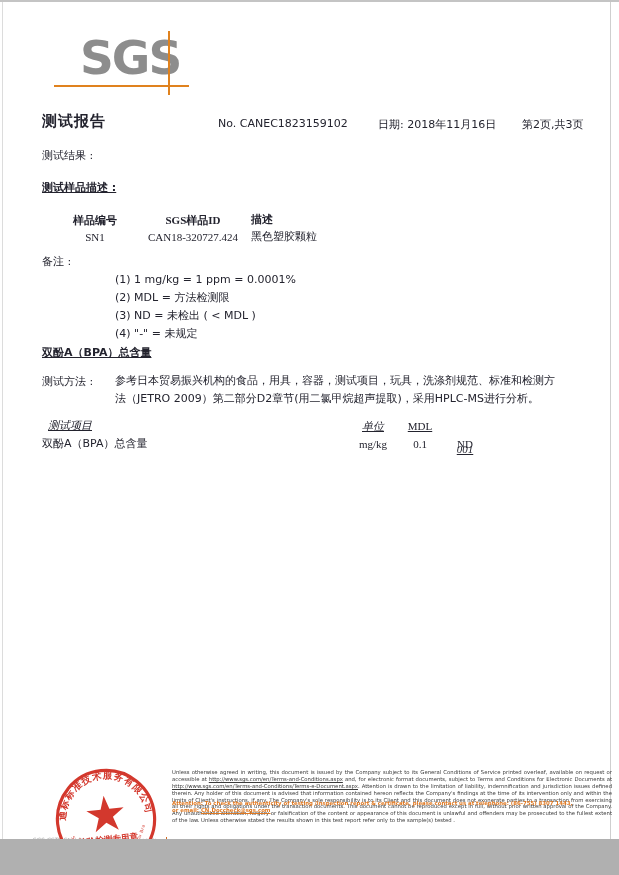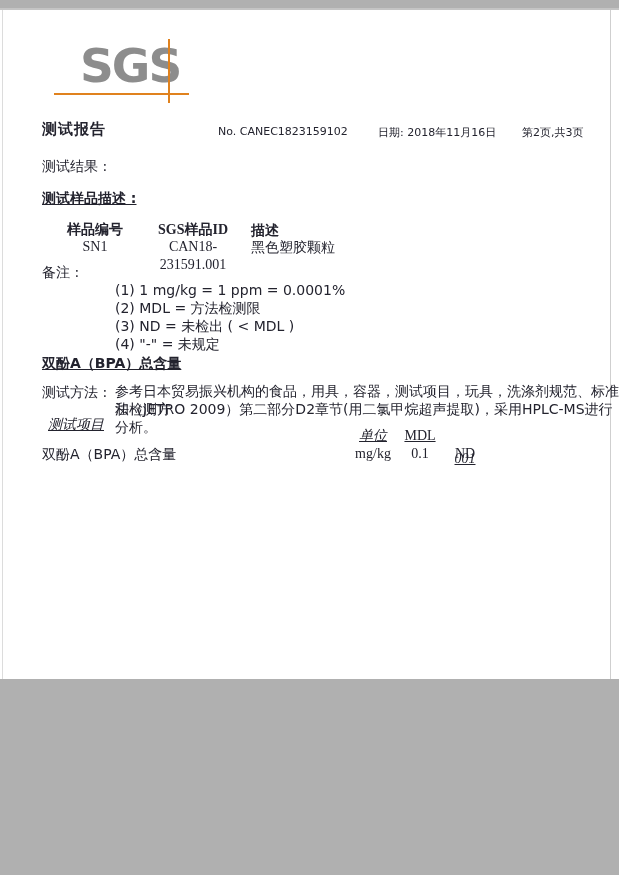--- a/index.html
+++ b/index.html
@@ -1,38 +1,38 @@
 <!DOCTYPE html>
 <html><head>
 <meta charset="utf-8">
 <style>
   * { margin:0; padding:0; box-sizing:border-box; }
   html,body { background:#b0b0b0; }
   body { font-family:"DejaVu Sans","Liberation Sans",sans-serif; }
   .page {
-    position:relative; width:619px; height:671px; margin:8px auto;
+    position:relative; width:619px; height:839px; margin:0 auto;
     background:#ffffff; overflow:hidden;
     border-top:2px solid #c4c4c4;
     color:#23232e;
     padding-left:20px;
   }
   .edge-l { position:absolute; left:2px; top:0; width:1px; height:875px; background:#dcdcdc; }
   .edge-r { position:absolute; left:610px; top:0; width:1px; height:875px; background:#cfcfcf; }
   .abs { position:absolute; }
 
   
   .logo-text { font-weight:bold; color:#8d8d8d; font-size:47px; letter-spacing:-2px; line-height:1; }
   .logo-hline { background:#e0821e; height:2px; }
   .logo-vline { background:#e0821e; width:2px; }
 
   
   .title { font-size:15px; font-weight:bold; letter-spacing:1px; }
   .hinfo { font-size:11px; }
 
-  .body-text { font-size:14px; line-height:1.3; }
+  .body-text { font-size:11px; line-height:1.3; }
   .bold { font-weight:bold; }
   .ul { text-decoration:underline; }
   .it { font-style:italic; }
   .ctr { text-align:center;font-family:Liberation Serif, serif; }
 
   
   .legal { font-size:5.3px; line-height:1.3; color:#3a3a3a; text-align:justify; }
   .legal .lurl { text-decoration:underline; }
   .attention { font-size:5.4px; line-height:1.3; color:#e07820; font-weight:bold; }
   .attention .email { text-decoration:underline; }
@@ -60,35 +60,35 @@
   <div class="abs hinfo" style="left:378px; top:115px;">日期: 2018年11月16日</div>
   <div class="abs hinfo" style="left:522px; top:115px;">第2页,共3页</div>
 
   <div class="abs body-text" style="left:42px; top:147px;">测试结果 :</div>
   <div class="abs body-text bold ul" style="left:42px; top:179px;">测试样品描述 :</div>
 
   <div class="abs body-text bold ctr" style="left:55px; top:211px; width:80px;">样品编号</div>
   <div class="abs body-text bold ctr" style="left:138px; top:211px; width:110px;">SGS样品ID</div>
   <div class="abs body-text bold" style="left:251px; top:211px;">描述</div>
   <div class="abs body-text ctr" style="left:55px; top:228px; width:80px;">SN1</div>
-  <div class="abs body-text ctr" style="left:138px; top:228px; width:110px;">CAN18-231591.001</div>
+  <div class="abs body-text ctr" style="left:138px; top:228px; width:110px;">CAN18-320727.424</div>
   <div class="abs body-text" style="left:251px; top:228px;">黑色塑胶颗粒</div>
 
   <div class="abs body-text" style="left:42px; top:253px;">备注 :</div>
   <div class="abs body-text" style="left:115px; top:271px;">(1) 1 mg/kg = 1 ppm = 0.0001%</div>
   <div class="abs body-text" style="left:115px; top:289px;">(2) MDL = 方法检测限</div>
   <div class="abs body-text" style="left:115px; top:307px;">(3) ND = 未检出 ( &lt; MDL )</div>
   <div class="abs body-text" style="left:115px; top:325px;">(4) "-" = 未规定</div>
 
   <div class="abs body-text bold ul" style="left:42px; top:344px;">双酚A（BPA）总含量</div>
   <div class="abs body-text" style="left:42px; top:373px;">测试方法 :</div>
   <div class="abs body-text" style="left:115px; top:372px;">参考日本贸易振兴机构的食品，用具，容器，测试项目，玩具，洗涤剂规范、标准和检测方</div>
   <div class="abs body-text" style="left:115px; top:390px;">法（JETRO 2009）第二部分D2章节(用二氯甲烷超声提取)，采用HPLC-MS进行分析。</div>
 
-  <div class="abs body-text it ul" style="left:48px; top:405px;font-style:italic;">测试项目</div>
+  <div class="abs body-text it ul" style="left:48px; top:417px;font-style:italic;">测试项目</div>
   <div class="abs body-text it ul ctr" style="left:352px; top:417px; width:42px;">单位</div>
   <div class="abs body-text ul ctr" style="left:402px; top:417px; width:36px;">MDL</div>
   <div class="abs body-text it ul ctr" style="left:448px; top:440px; width:34px;">001</div>
   <div class="abs body-text" style="left:42px; top:435px;">双酚A（BPA）总含量</div>
   <div class="abs body-text ctr" style="left:352px; top:435px; width:42px;">mg/kg</div>
   <div class="abs body-text ctr" style="left:402px; top:435px; width:36px;">0.1</div>
   <div class="abs body-text ctr" style="left:448px; top:435px; width:34px;">ND</div>
 
   <div class="abs legal" style="left:172px; top:767px; width:440px;">
     <span>Unless otherwise agreed in writing, this document is issued by the Company subject to its General Conditions of Service printed overleaf, available on request or accessible at </span><span class="lurl">http://www.sgs.com/en/Terms-and-Conditions.aspx</span><span> and, for electronic format documents, subject to Terms and Conditions for Electronic Documents at </span><span class="lurl">http://www.sgs.com/en/Terms-and-Conditions/Terms-e-Document.aspx</span><span>. Attention is drawn to the limitation of liability, indemnification and jurisdiction issues defined therein. Any holder of this document is advised that information contained hereon reflects the Company's findings at the time of its intervention only and within the limits of Client's instructions, if any. The Company's sole responsibility is to its Client and this document does not exonerate parties to a transaction from exercising all their rights and obligations under the transaction documents. This document cannot be reproduced except in full, without prior written approval of the Company. Any unauthorized alteration, forgery or falsification of the content or appearance of this document is unlawful and offenders may be prosecuted to the fullest extent of the law. Unless otherwise stated the results shown in this test report refer only to the sample(s) tested .</span>

